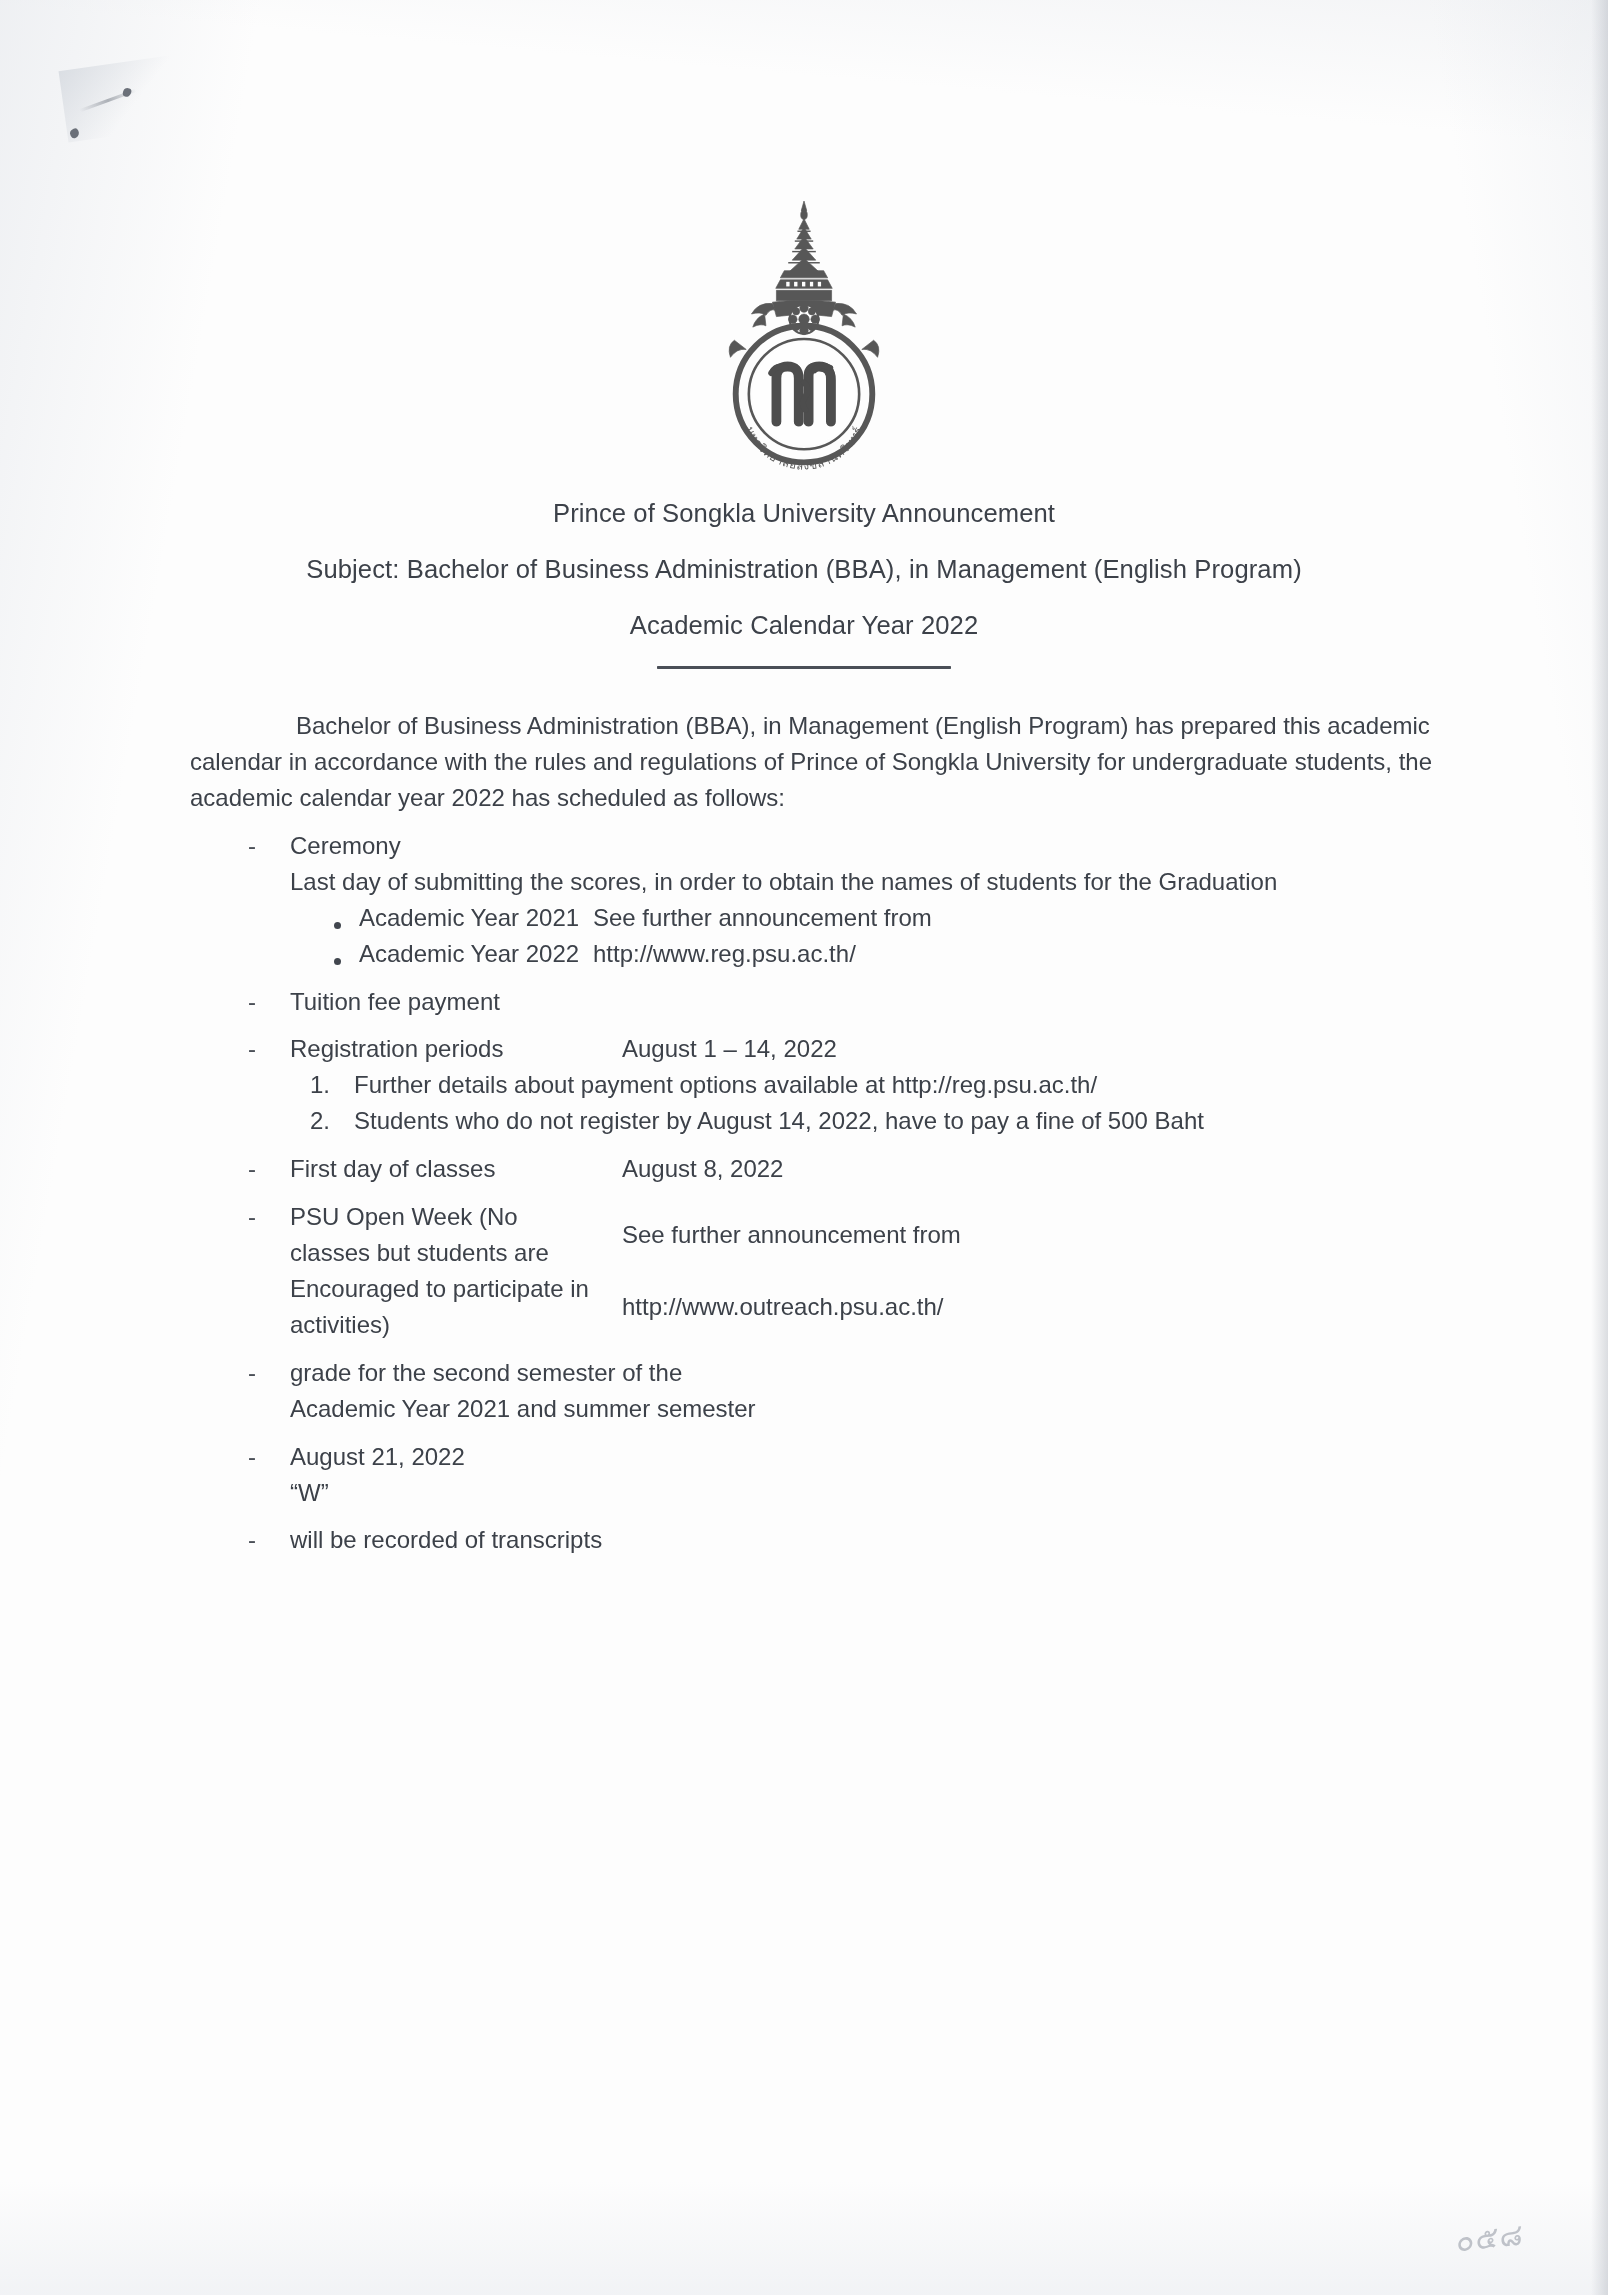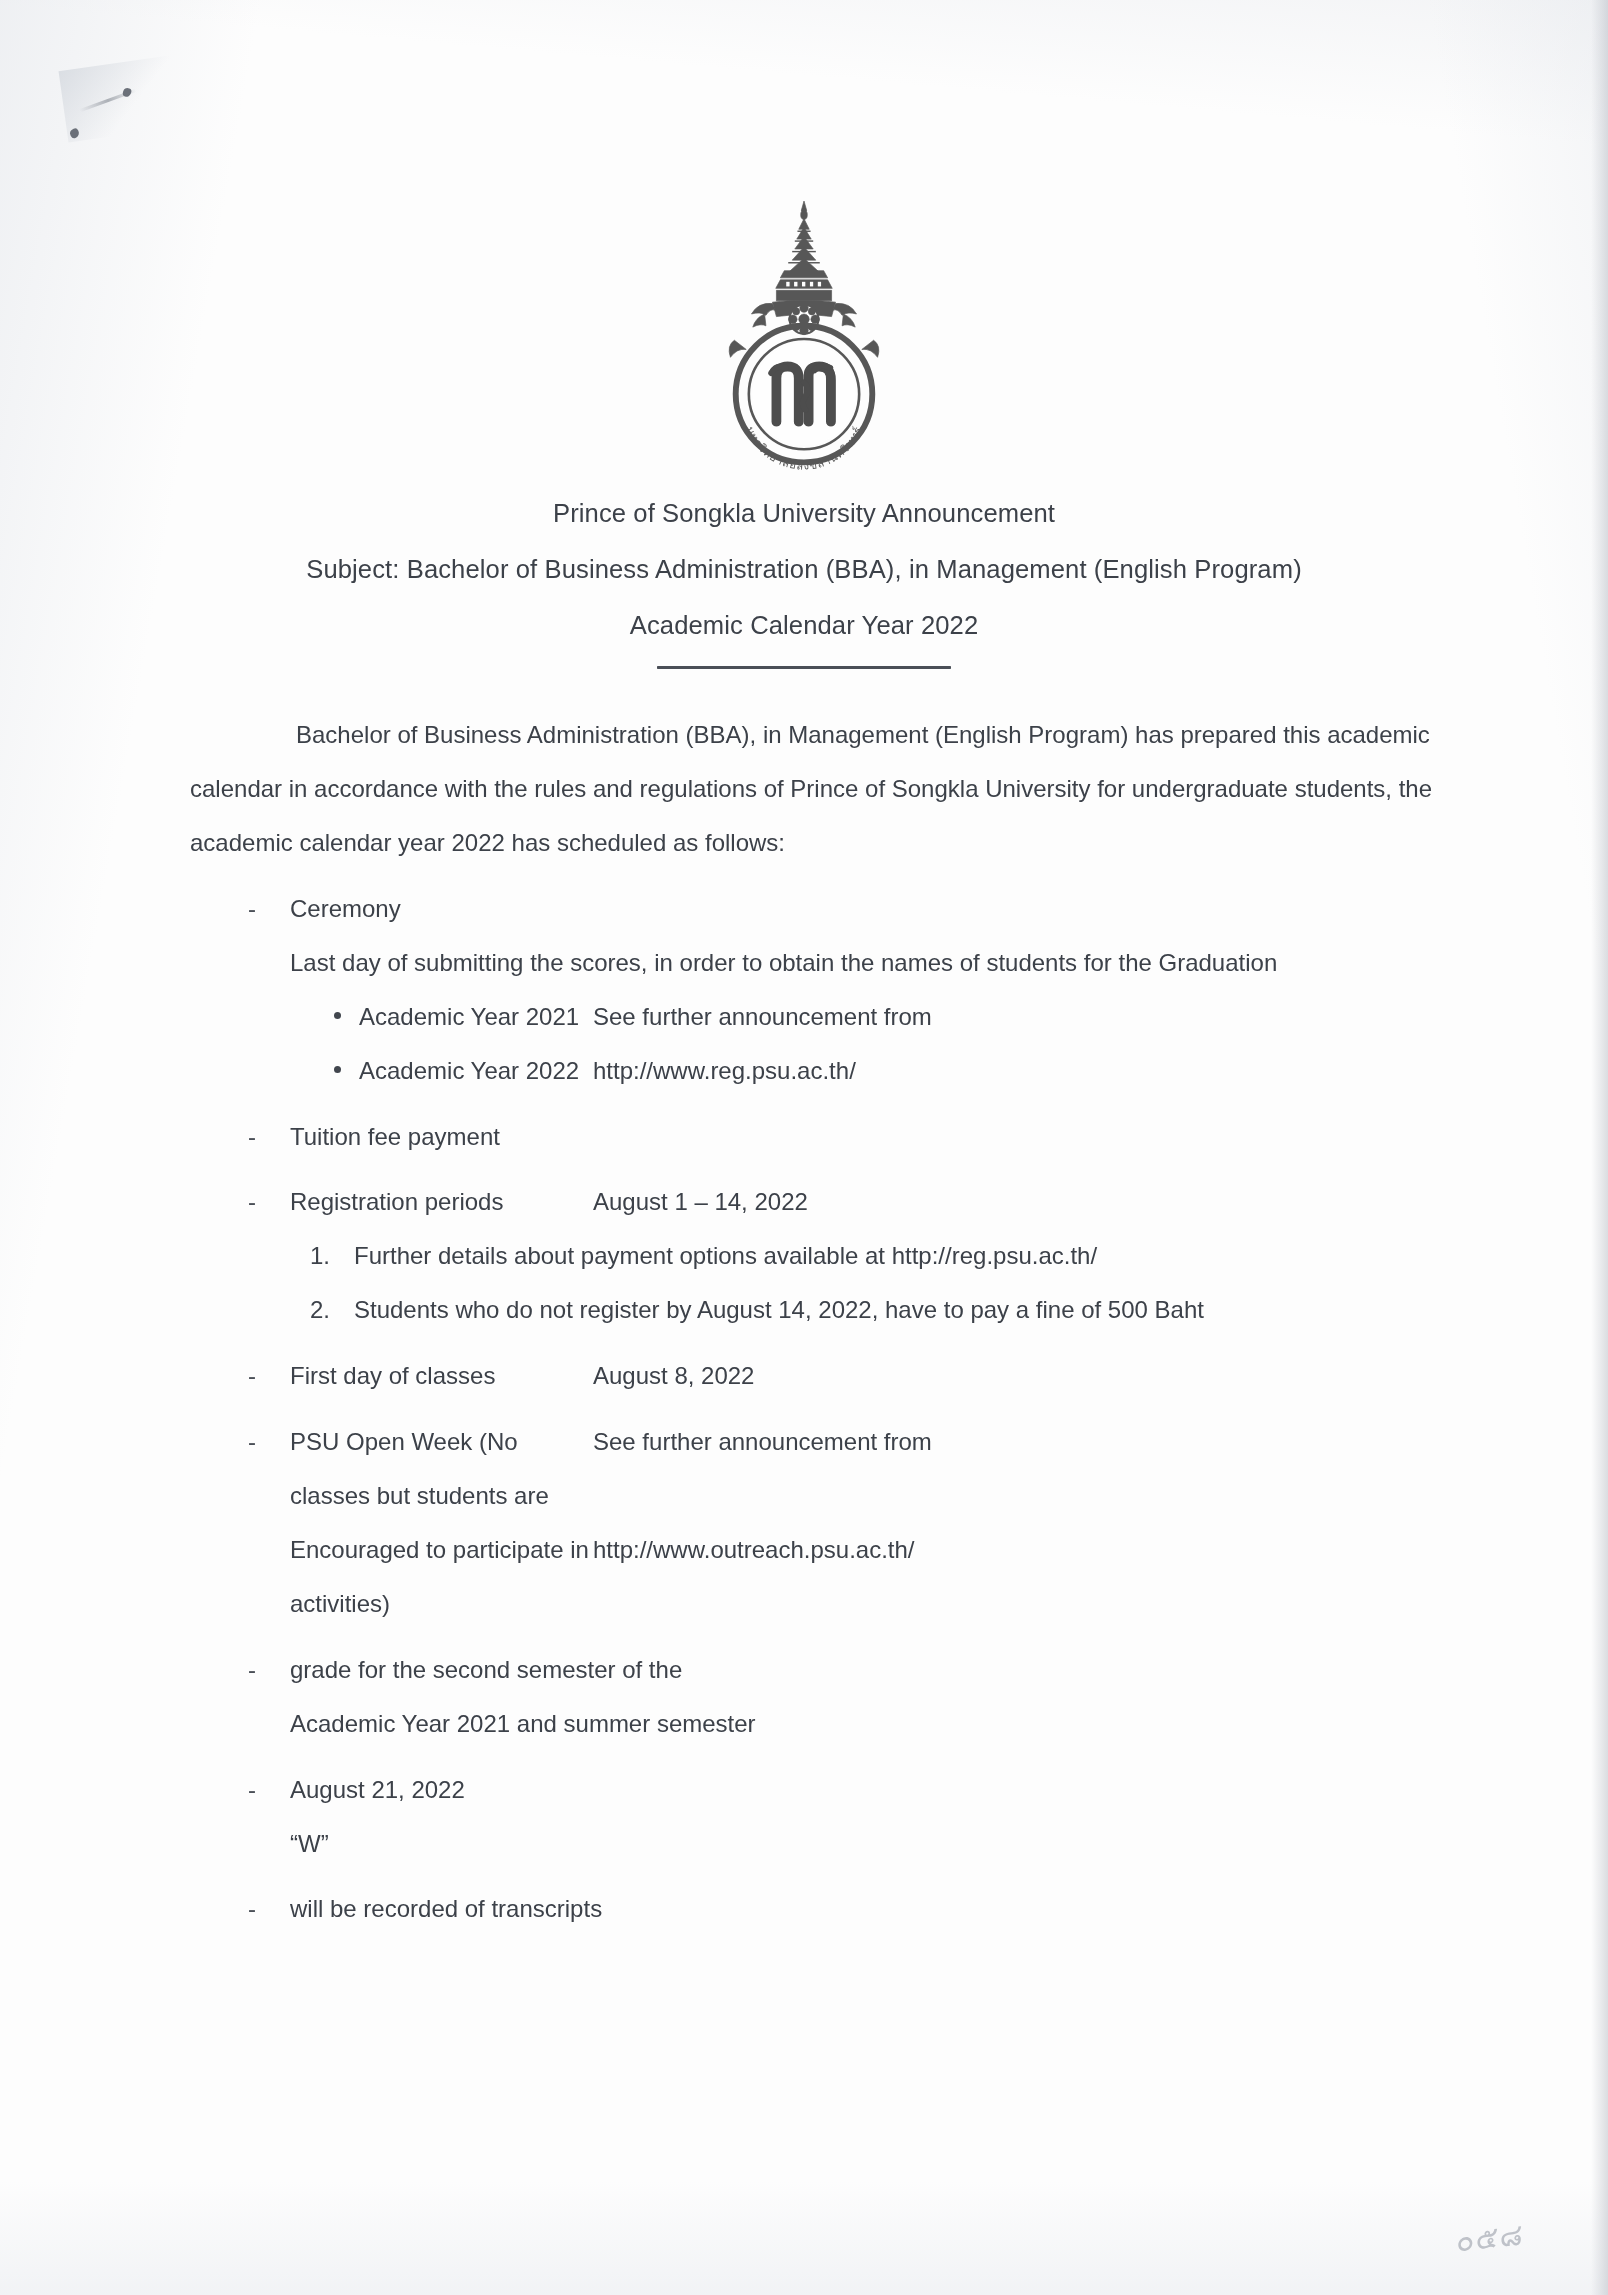--- a/index.html
+++ b/index.html
@@ -103,21 +103,21 @@
     border-radius: 0.7px;
   }
 
   
   .body-block {
     position: absolute;
     left: 190px;
     top: 708px;
     width: 1248px;
     font-size: 24px;
-    line-height: 54px;
+    line-height: 36px;
     color: #3c4149;
   }
   .para {
     text-indent: 106px;
     margin: 0 0 2px 0;
   }
 
   
   .dash-item {
     position: relative;
@@ -130,21 +130,22 @@
     width: 19.7px;
     color: #4a4f57;
   }
   .dash-item .content {
     margin-left: 100px;
   }
 
   
   .row {
     display: flex;
-    align-items: flex-start;
+    align-items: center;
+    gap: 29px;
   }
   .row .lhs {
     width: 303px;
     flex: 0 0 auto;
   }
   .row .rhs {
     flex: 1 1 auto;
   }
 
   

